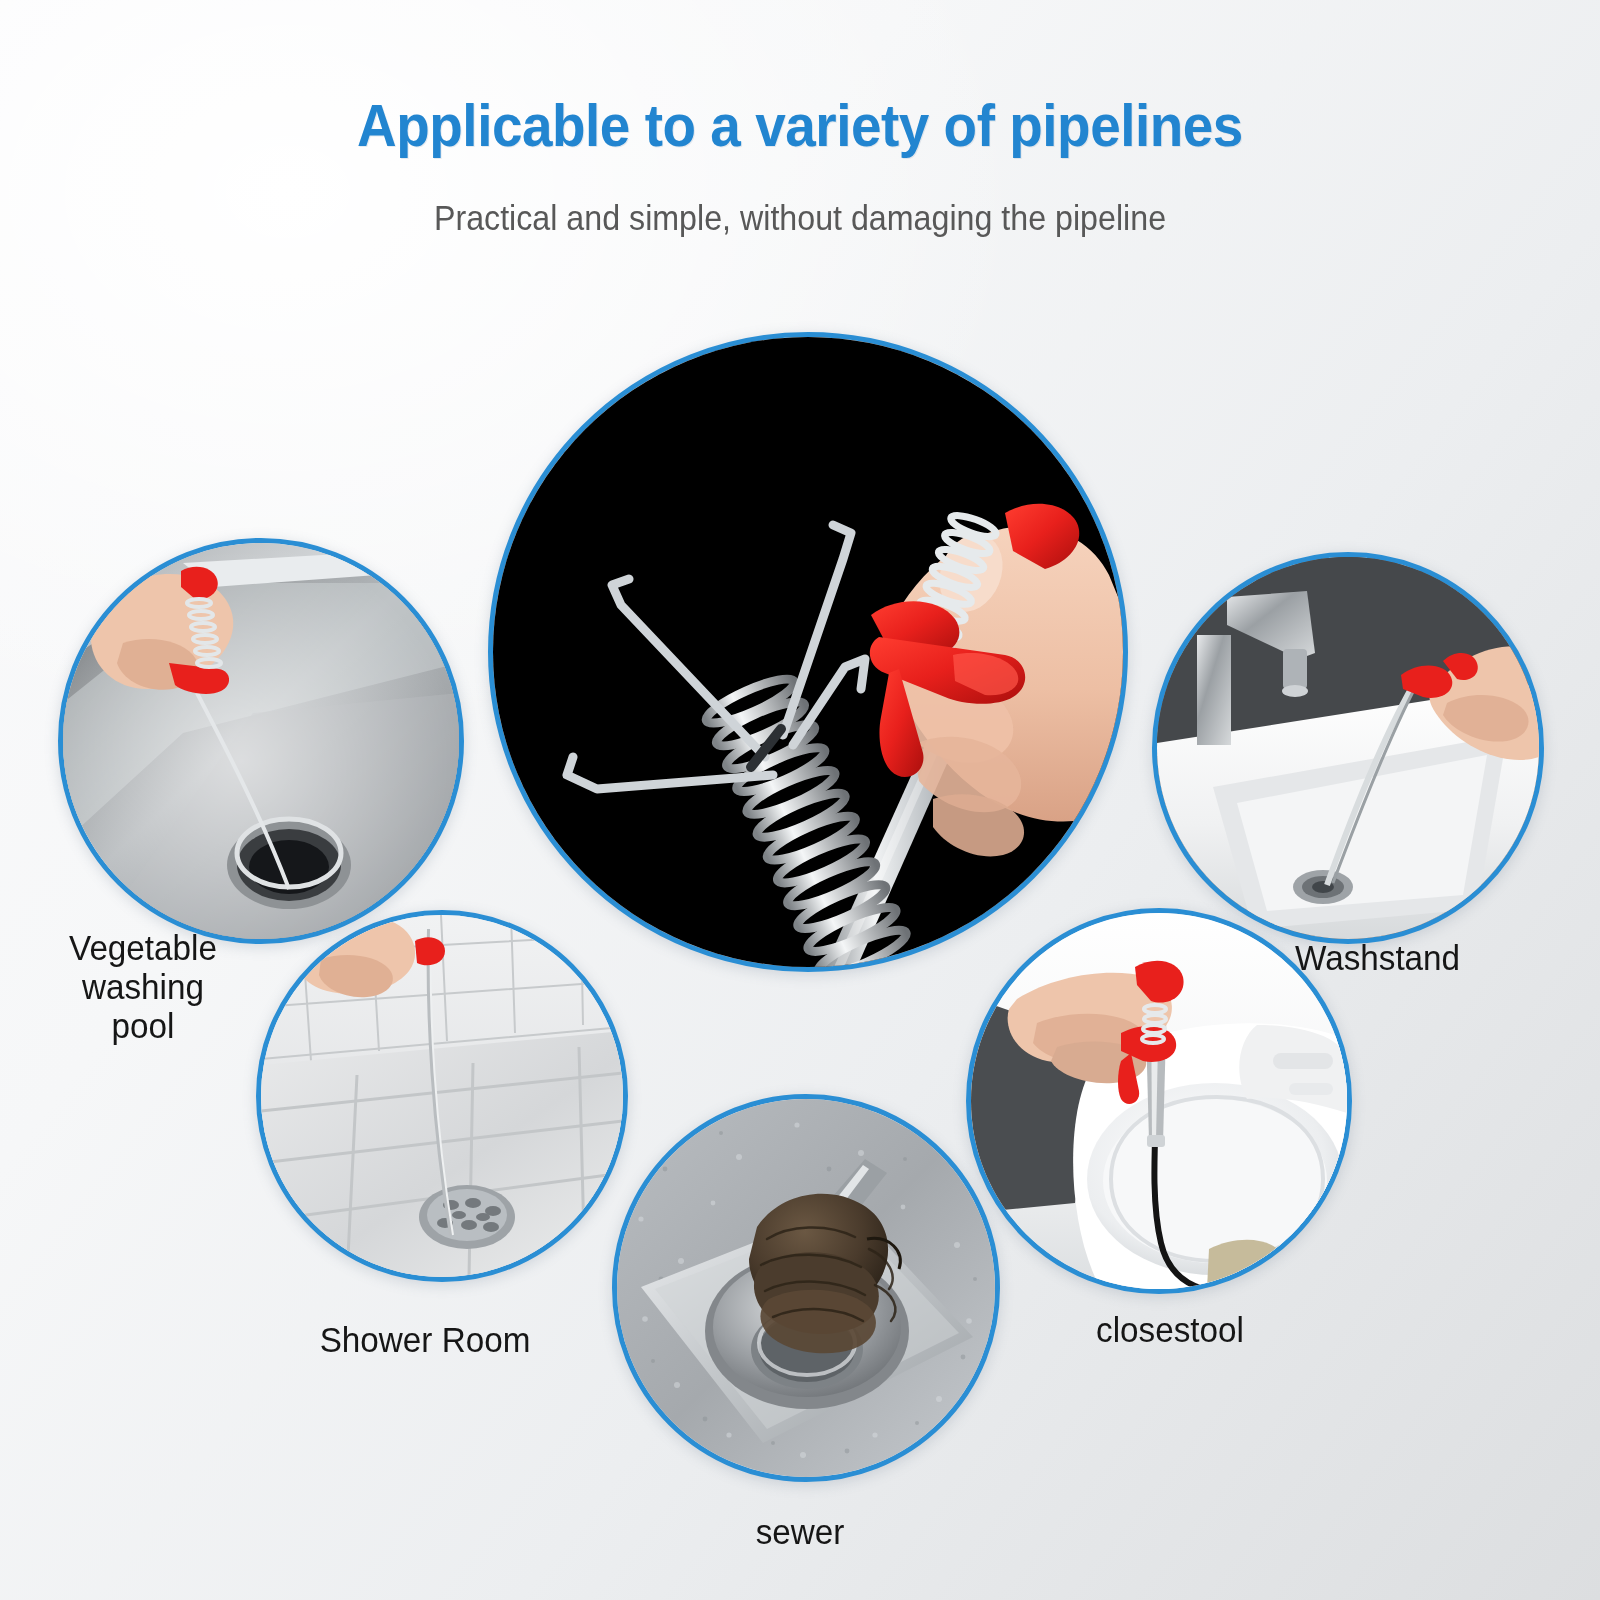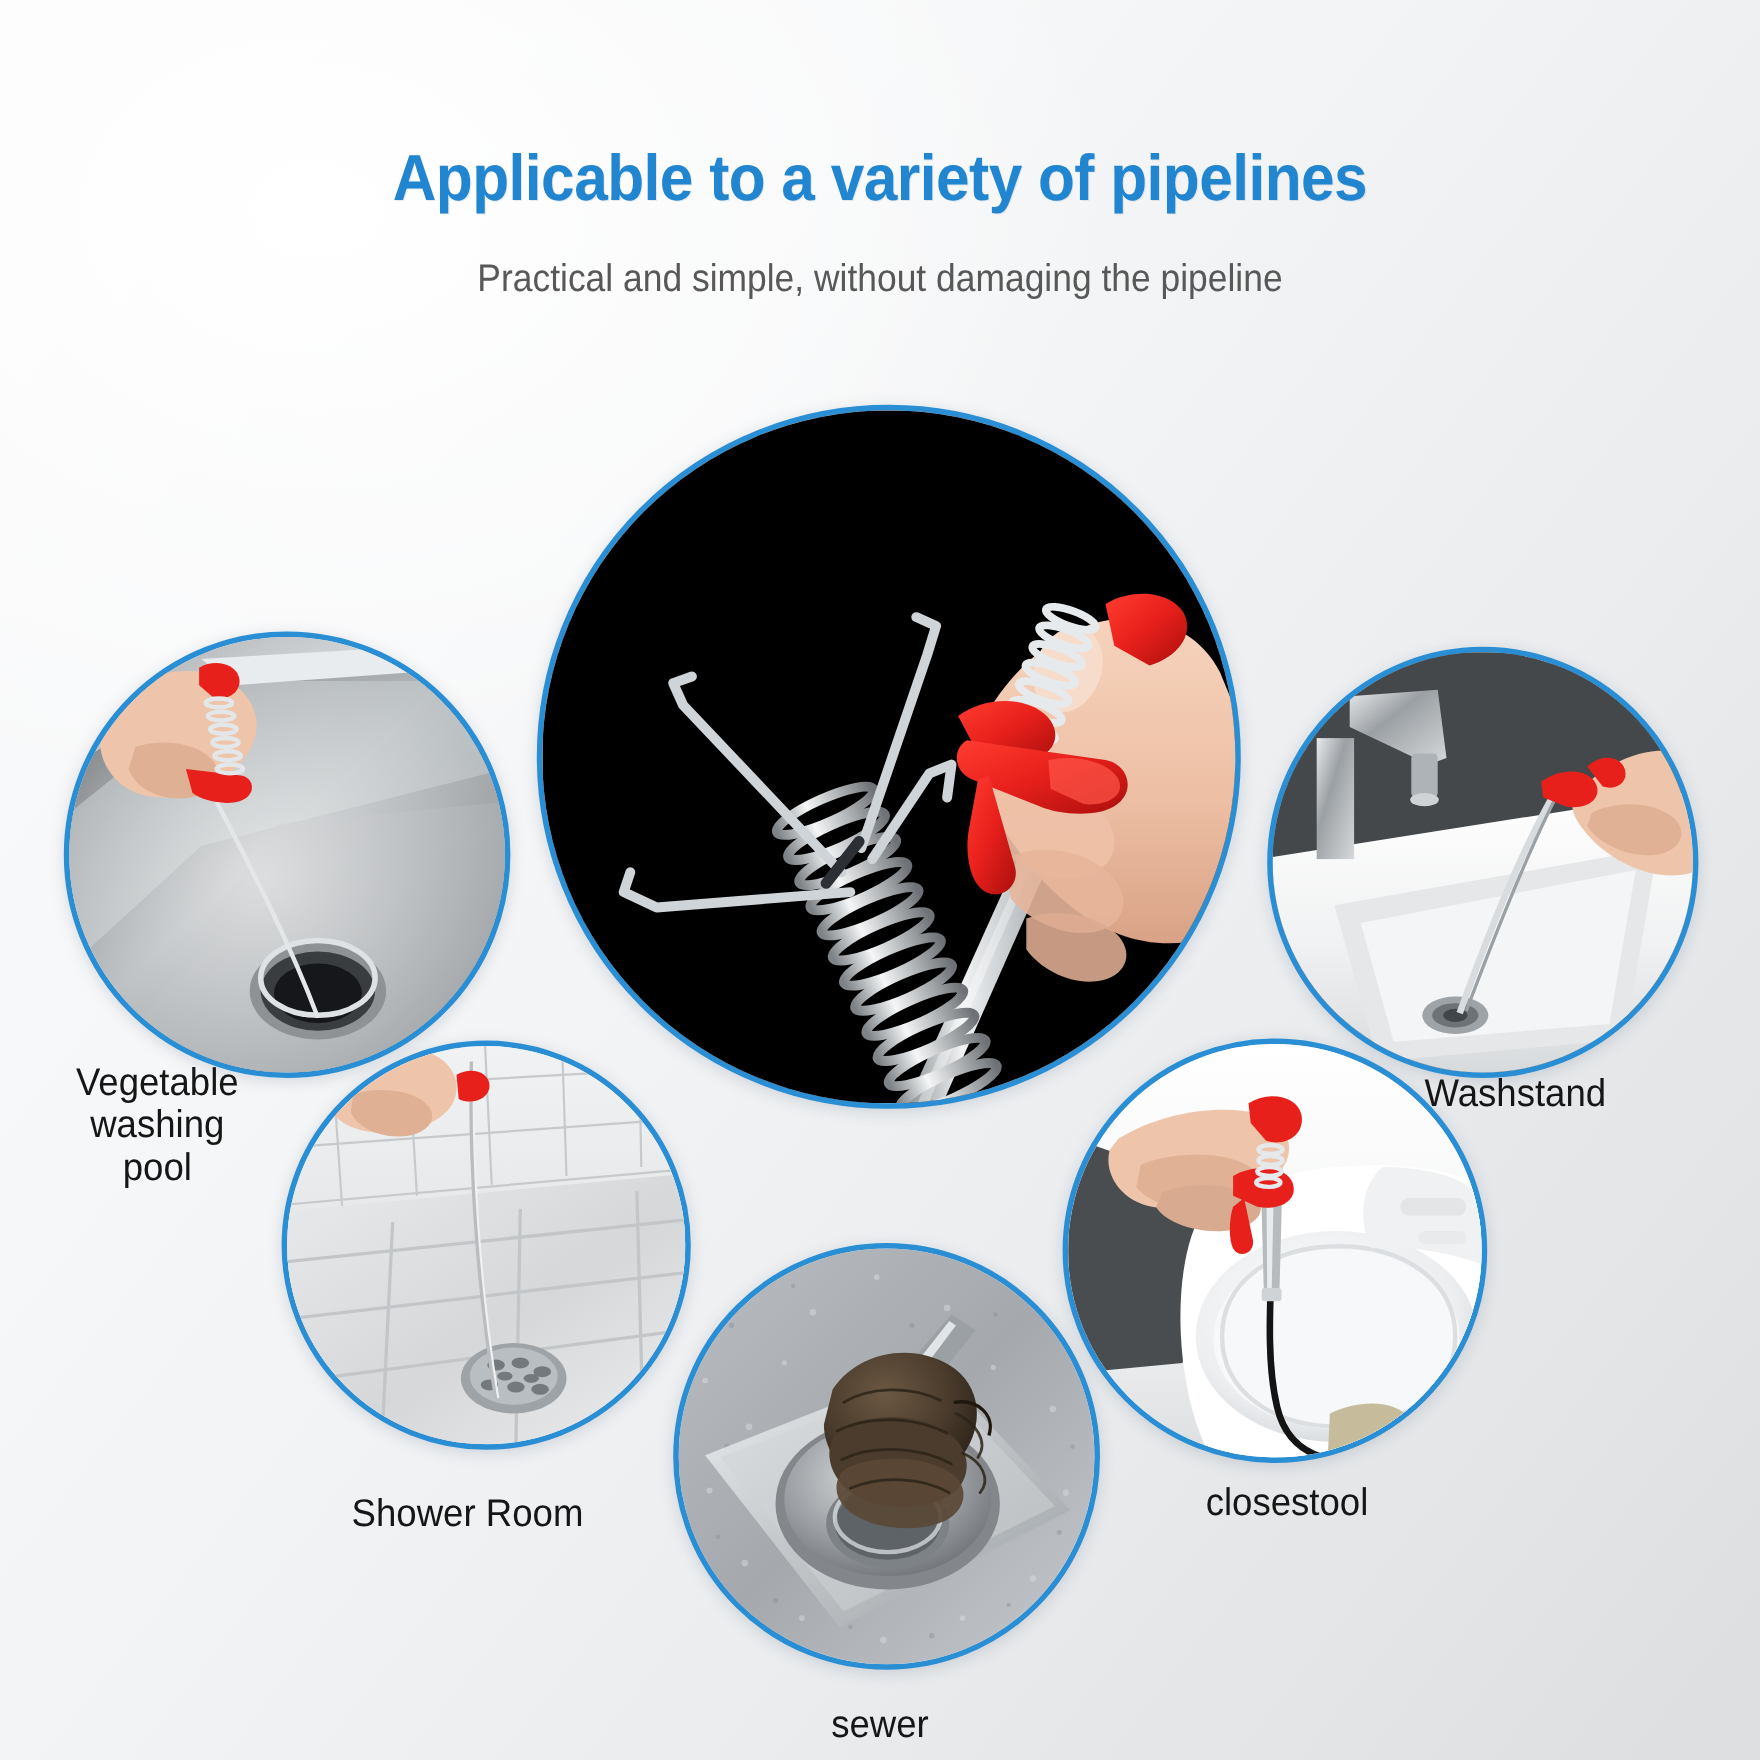--- a/index.html
+++ b/index.html
@@ -5,21 +5,21 @@
 <style>
   html,body{margin:0;padding:0;}
   body{
     width:1600px;height:1600px;
     font-family:"Liberation Sans", sans-serif;
     overflow:hidden;position:relative;
     background:
       radial-gradient(ellipse 1200px 900px at 18% 12%, #ffffff 0%, rgba(255,255,255,0) 62%),
       linear-gradient(128deg,#fbfbfc 0%,#f6f7f8 32%,#eceef0 62%,#dcdee0 100%);
   }
-  #stage{position:absolute;inset:0;margin-top:36px;}
+  #stage{position:absolute;inset:0;}
 
   
   .title{
     position:absolute;left:0;right:0;top:92px;text-align:center;
     font-size:59px;font-weight:bold;letter-spacing:-0.5px;
     color:#2285d0;font-family:"Liberation Sans", sans-serif;
     transform:scaleX(.93);transform-origin:50% 50%;
     text-shadow:1px 1px 0 rgba(120,150,180,.18);
   }
   .subtitle{

